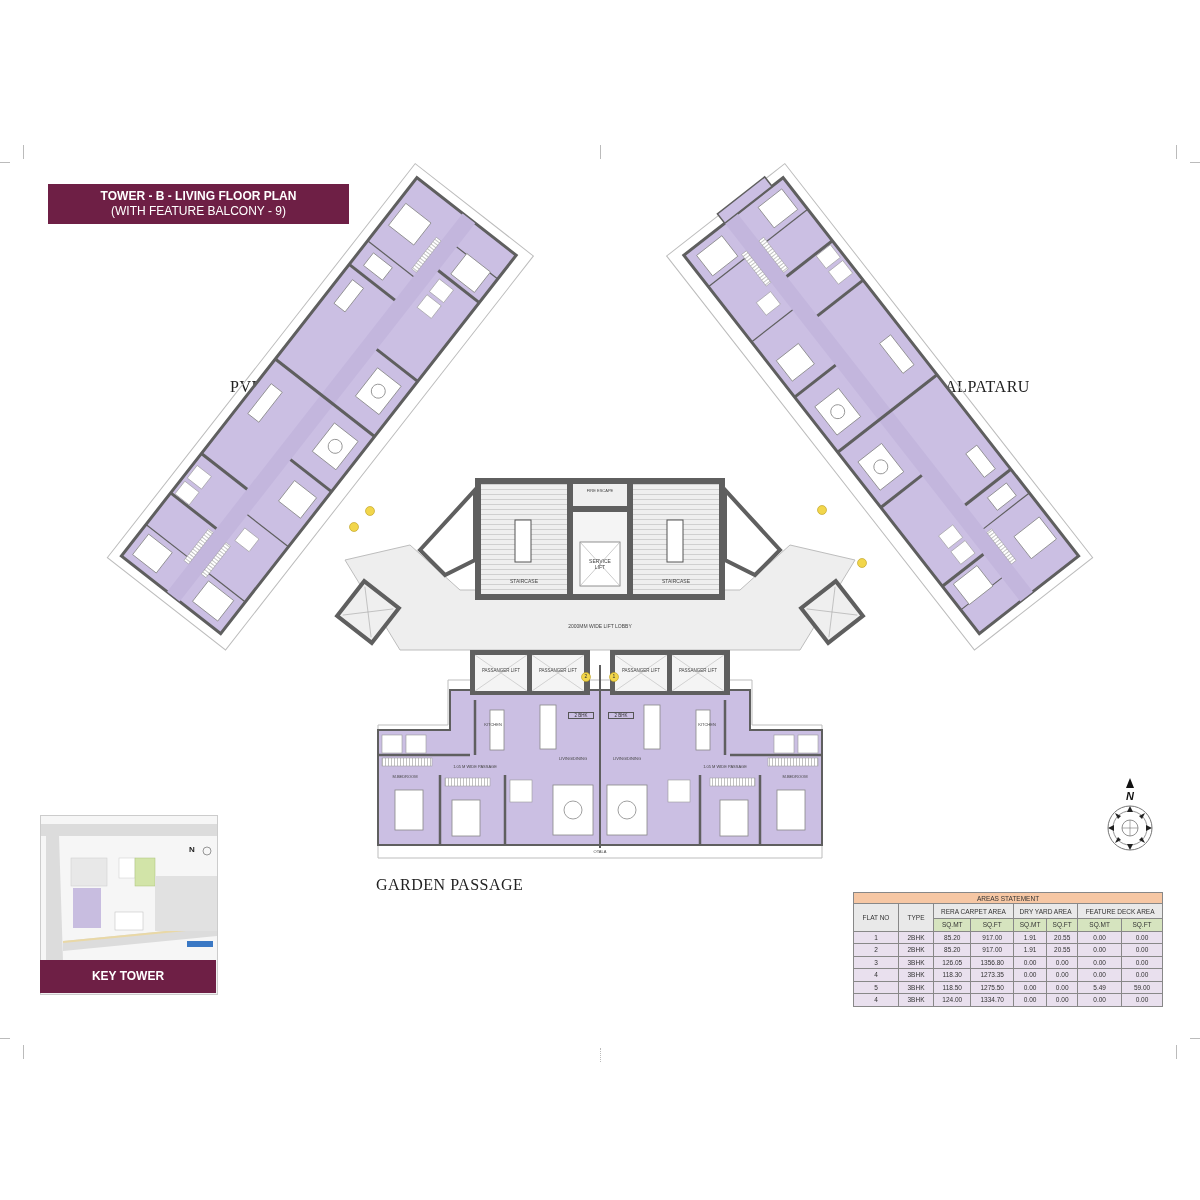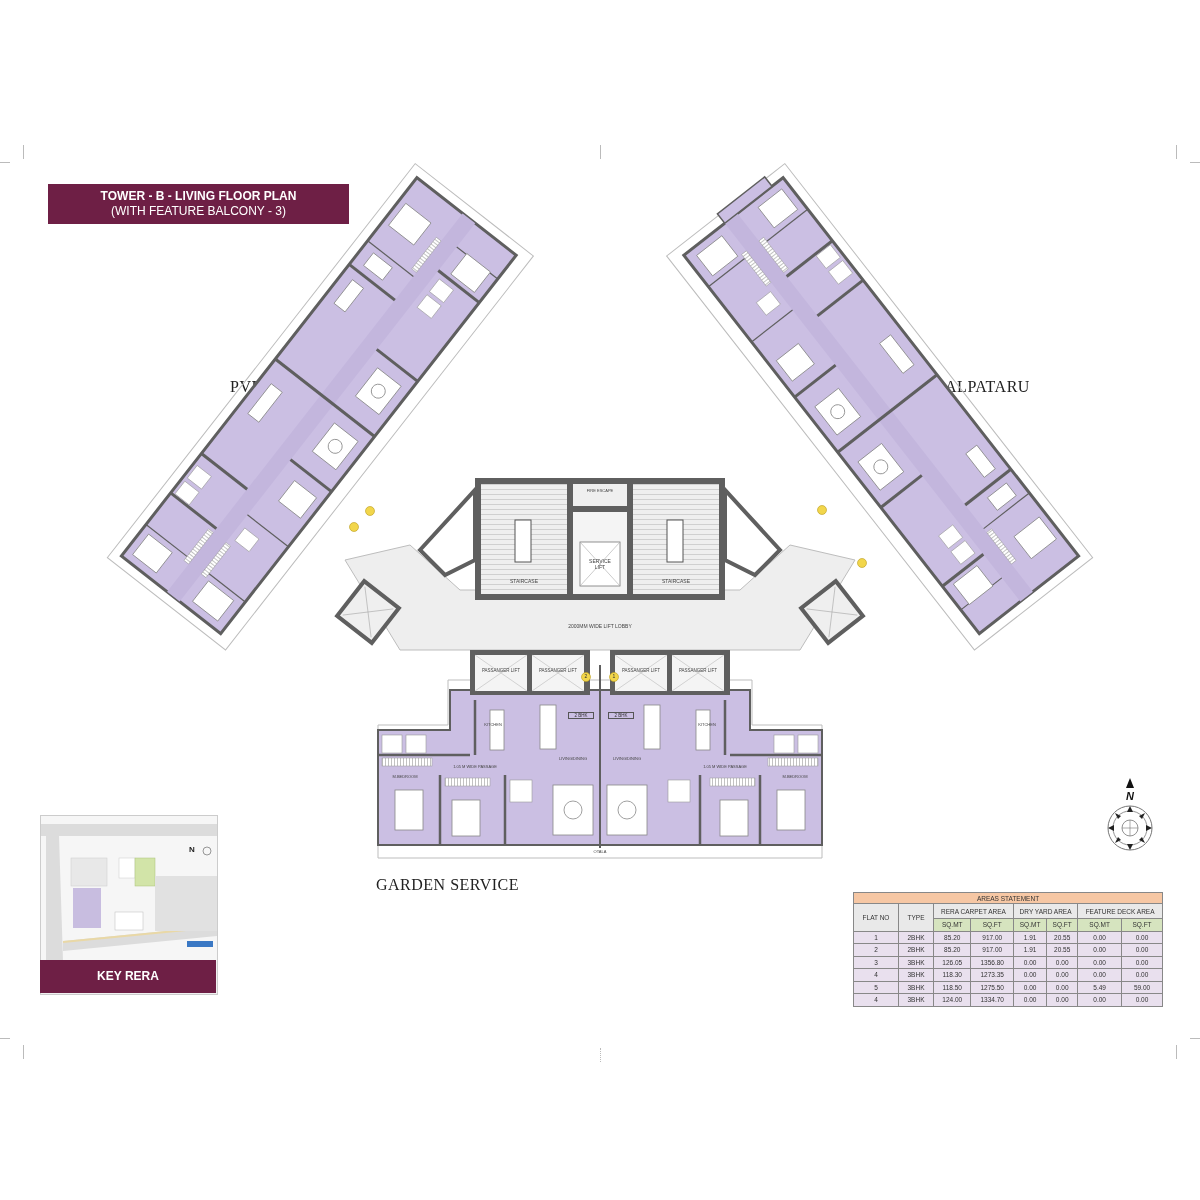--- a/index.html
+++ b/index.html
@@ -27,26 +27,26 @@
 <div class="abs crop" style="left:0;top:162px;width:10px;height:1px;"></div>
 <div class="abs crop" style="left:1190px;top:162px;width:10px;height:1px;"></div>
 <div class="abs crop" style="left:0;top:1038px;width:10px;height:1px;"></div>
 <div class="abs crop" style="left:1190px;top:1038px;width:10px;height:1px;"></div>
 <div class="abs crop" style="left:23px;top:1045px;width:1px;height:14px;"></div>
 <div class="abs crop" style="left:1176px;top:1045px;width:1px;height:14px;"></div>
 <div class="abs" style="left:600px;top:1048px;width:1px;height:14px;border-left:1px dotted #bbb;"></div>
 
 <div class="abs title-box">
   <div class="l1">TOWER - B - LIVING FLOOR PLAN</div>
-  <div>(WITH FEATURE BALCONY - 3)</div>
+  <div>(WITH FEATURE BALCONY - 9)</div>
 </div>
 
 <div class="abs serif-label" style="left:230px;top:378px;">PVR</div>
 <div class="abs serif-label" style="left:933px;top:378px;">KALPATARU</div>
-<div class="abs serif-label" style="left:376px;top:876px;">GARDEN SERVICE</div>
+<div class="abs serif-label" style="left:376px;top:876px;">GARDEN PASSAGE</div>
 
 <svg class="abs" style="left:0;top:0;" width="1200" height="1200" viewBox="0 0 1200 1200">
   <defs>
     <pattern id="stairs" width="6" height="5" patternUnits="userSpaceOnUse">
       <rect width="6" height="5" fill="#efefef"></rect>
       <line x1="0" y1="4.5" x2="6" y2="4.5" stroke="#bbb" stroke-width="0.6"></line>
     </pattern>
     <pattern id="wardrobe" width="3" height="8" patternUnits="userSpaceOnUse">
       <rect width="3" height="8" fill="#ffffff"></rect>
       <line x1="1.5" y1="0" x2="1.5" y2="8" stroke="#999" stroke-width="0.6"></line>
@@ -327,21 +327,21 @@
     <rect x="78" y="42" width="16" height="20" fill="#fff" stroke="#ccc" stroke-width="0.5"></rect>
     <rect x="94" y="42" width="20" height="28" fill="#d2e4a8" stroke="#aac27a" stroke-width="0.5"></rect>
     <rect x="114" y="60" width="62" height="55" fill="#e1e1e1"></rect>
     <polygon points="32,72 60,72 60,112 32,112" fill="#c8bde0"></polygon>
     <rect x="74" y="96" width="28" height="18" fill="#fff" stroke="#bbb" stroke-width="0.5"></rect>
     <rect x="146" y="125" width="26" height="6" fill="#3a78c4"></rect>
     <circle cx="166" cy="35" r="4" fill="none" stroke="#555" stroke-width="0.6"></circle>
   </svg>
   <div class="abs" style="left:148px;top:29px;font-size:8px;font-weight:bold;color:#222;">N</div>
 </div>
-<div class="abs keyplan-label">KEY RERA</div>
+<div class="abs keyplan-label">KEY TOWER</div>
 
 <table class="areas">
   <thead>
     <tr class="hdr-top">
       <th colspan="8">AREAS STATEMENT</th>
     </tr>
     <tr class="hdr-mid">
       <th rowspan="2" style="width:44px;">FLAT NO</th>
       <th rowspan="2" style="width:34px;">TYPE</th>
       <th colspan="2">RERA CARPET AREA</th>

